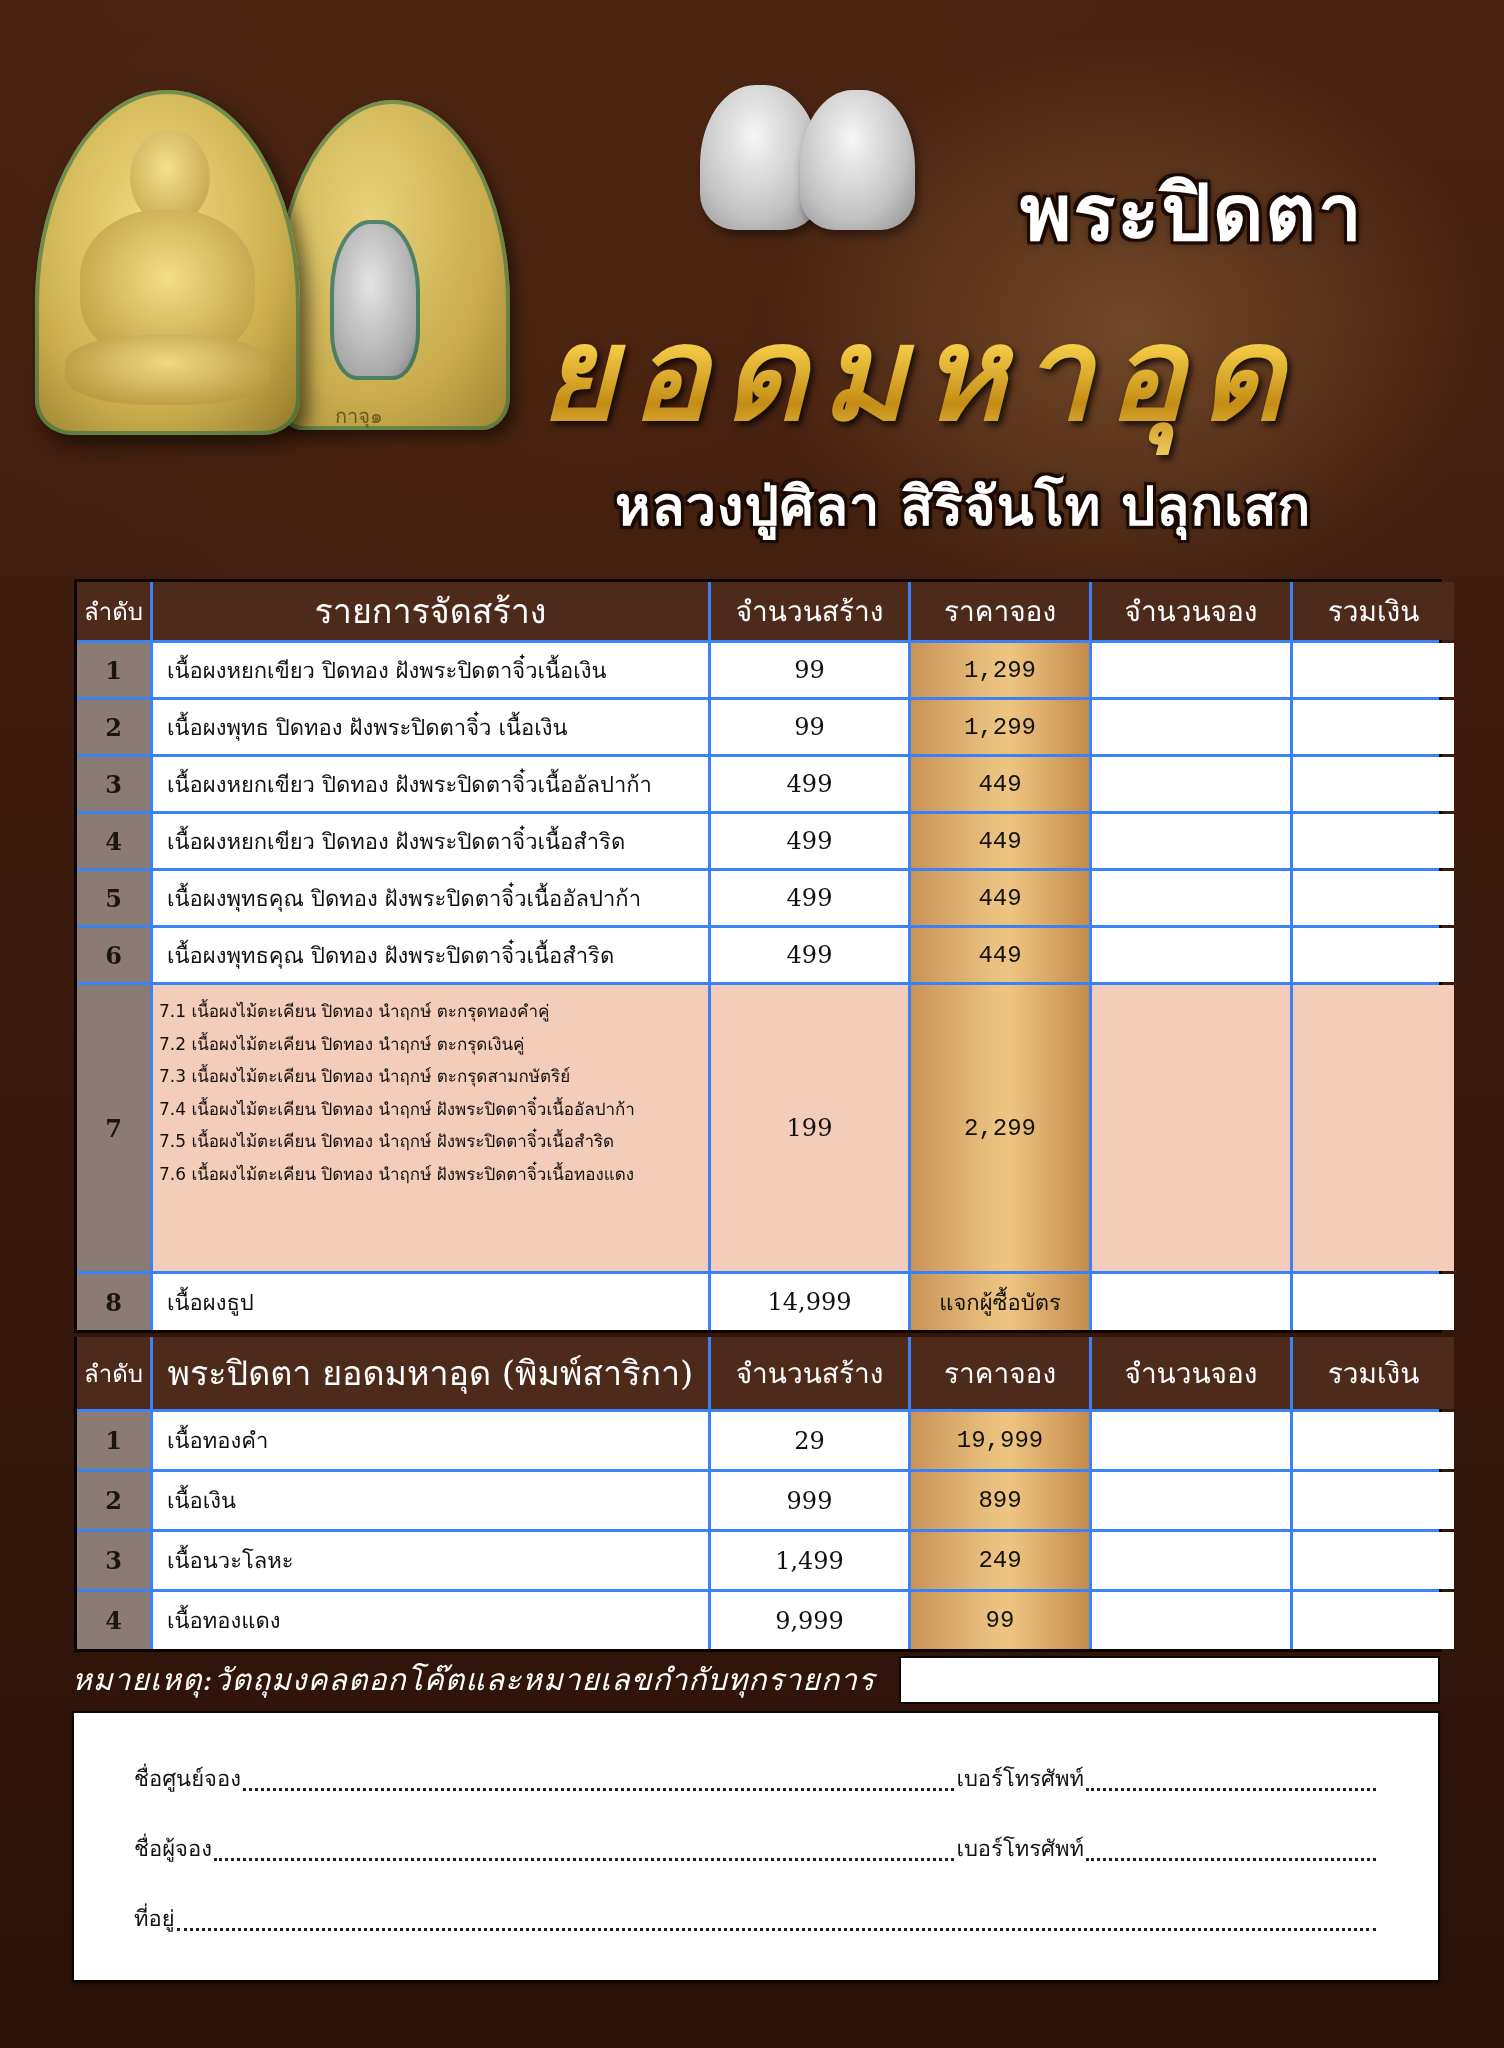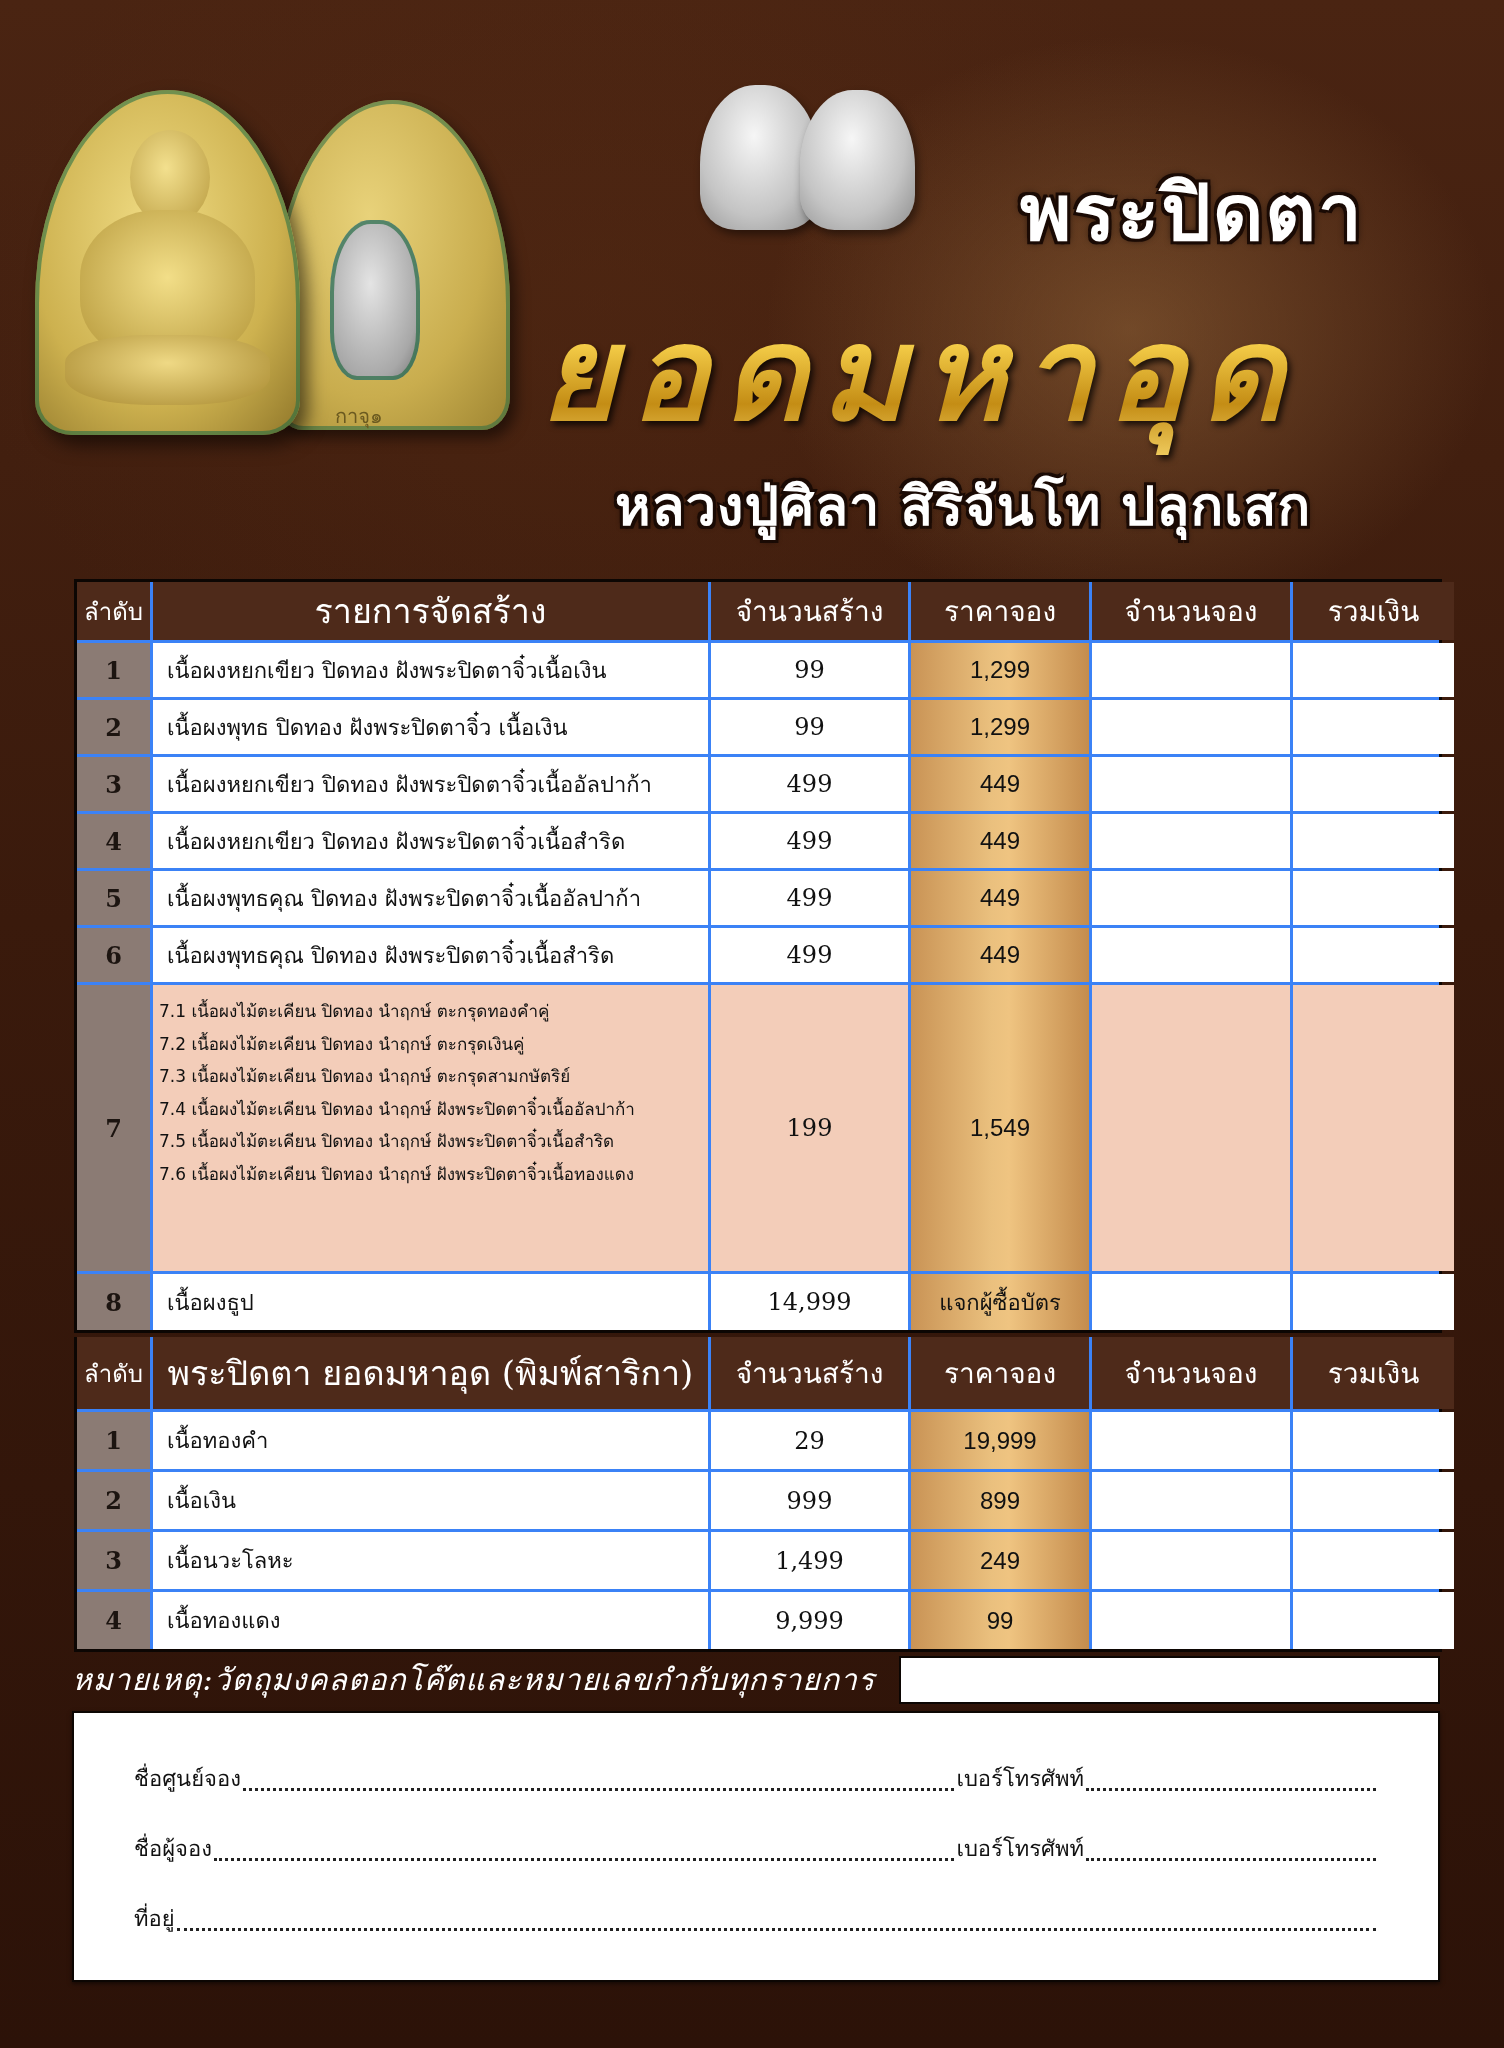--- a/index.html
+++ b/index.html
@@ -92,21 +92,21 @@
   .grid > div { display: flex; align-items: center; justify-content: center; }
   .hdr { background: #4e2a1a; color: #fff; font-family: "DejaVu Serif", serif; }
   .hdr.num { font-size: 24px; }
   .hdr.main { font-size: 34px; }
   .hdr.col { font-size: 28px; }
   .cell-num { background: #8b7b74; font-size: 24px; font-weight: bold; color: #1c1410; font-family: "DejaVu Serif", serif; }
   .cell-item { background: #fff; justify-content: flex-start !important; padding-left: 14px; font-size: 22px; color: #111; }
   .cell-qty { background: #fff; font-size: 24px; font-family: "DejaVu Serif", serif; color: #111; }
   .cell-price {
     background: linear-gradient(90deg, #c99355 0%, #eac07e 45%, #efc481 55%, #c48c4d 100%);
-    font-size: 24px; font-family: Liberation Sans, sans-serif; color: #111;
+    font-size: 24px; font-family: Liberation Mono, monospace; color: #111;
   }
   .cell-blank { background: #fff; }
   .pink { background: #f3cdb9 !important; }
 
   .set-cell { flex-direction: column; align-items: flex-start !important; justify-content: flex-start !important; padding: 10px 0 0 6px !important; }
   .set-title { font-size: 28px; margin: 4px 0 8px 60px; color: #111; }
   .set-line { font-size: 17px; line-height: 32.5px; color: #111; white-space: nowrap; }
 
   .note-bar {
     position: absolute; left: 72px; top: 1656px; width: 1368px; height: 50px;
@@ -203,21 +203,21 @@
     <div class="cell-num">7</div>
     <div class="cell-item pink set-cell">
       <div class="set-line">7.1 เนื้อผงไม้ตะเคียน ปิดทอง นำฤกษ์ ตะกรุดทองคำคู่</div>
       <div class="set-line">7.2 เนื้อผงไม้ตะเคียน ปิดทอง นำฤกษ์ ตะกรุดเงินคู่</div>
       <div class="set-line">7.3 เนื้อผงไม้ตะเคียน ปิดทอง นำฤกษ์ ตะกรุดสามกษัตริย์</div>
       <div class="set-line">7.4 เนื้อผงไม้ตะเคียน ปิดทอง นำฤกษ์ ฝังพระปิดตาจิ๋วเนื้ออัลปาก้า</div>
       <div class="set-line">7.5 เนื้อผงไม้ตะเคียน ปิดทอง นำฤกษ์ ฝังพระปิดตาจิ๋วเนื้อสำริด</div>
       <div class="set-line">7.6 เนื้อผงไม้ตะเคียน ปิดทอง นำฤกษ์ ฝังพระปิดตาจิ๋วเนื้อทองแดง</div>
     </div>
     <div class="cell-qty pink">199</div>
-    <div class="cell-price">1,549</div>
+    <div class="cell-price">2,299</div>
     <div class="cell-blank pink"></div>
     <div class="cell-blank pink"></div>
 
     <div class="cell-num">8</div>
     <div class="cell-item">เนื้อผงธูป</div>
     <div class="cell-qty">14,999</div>
     <div class="cell-price" style="font-size:22px;">แจกผู้ซื้อบัตร</div>
     <div class="cell-blank"></div>
     <div class="cell-blank"></div>
   </div>

